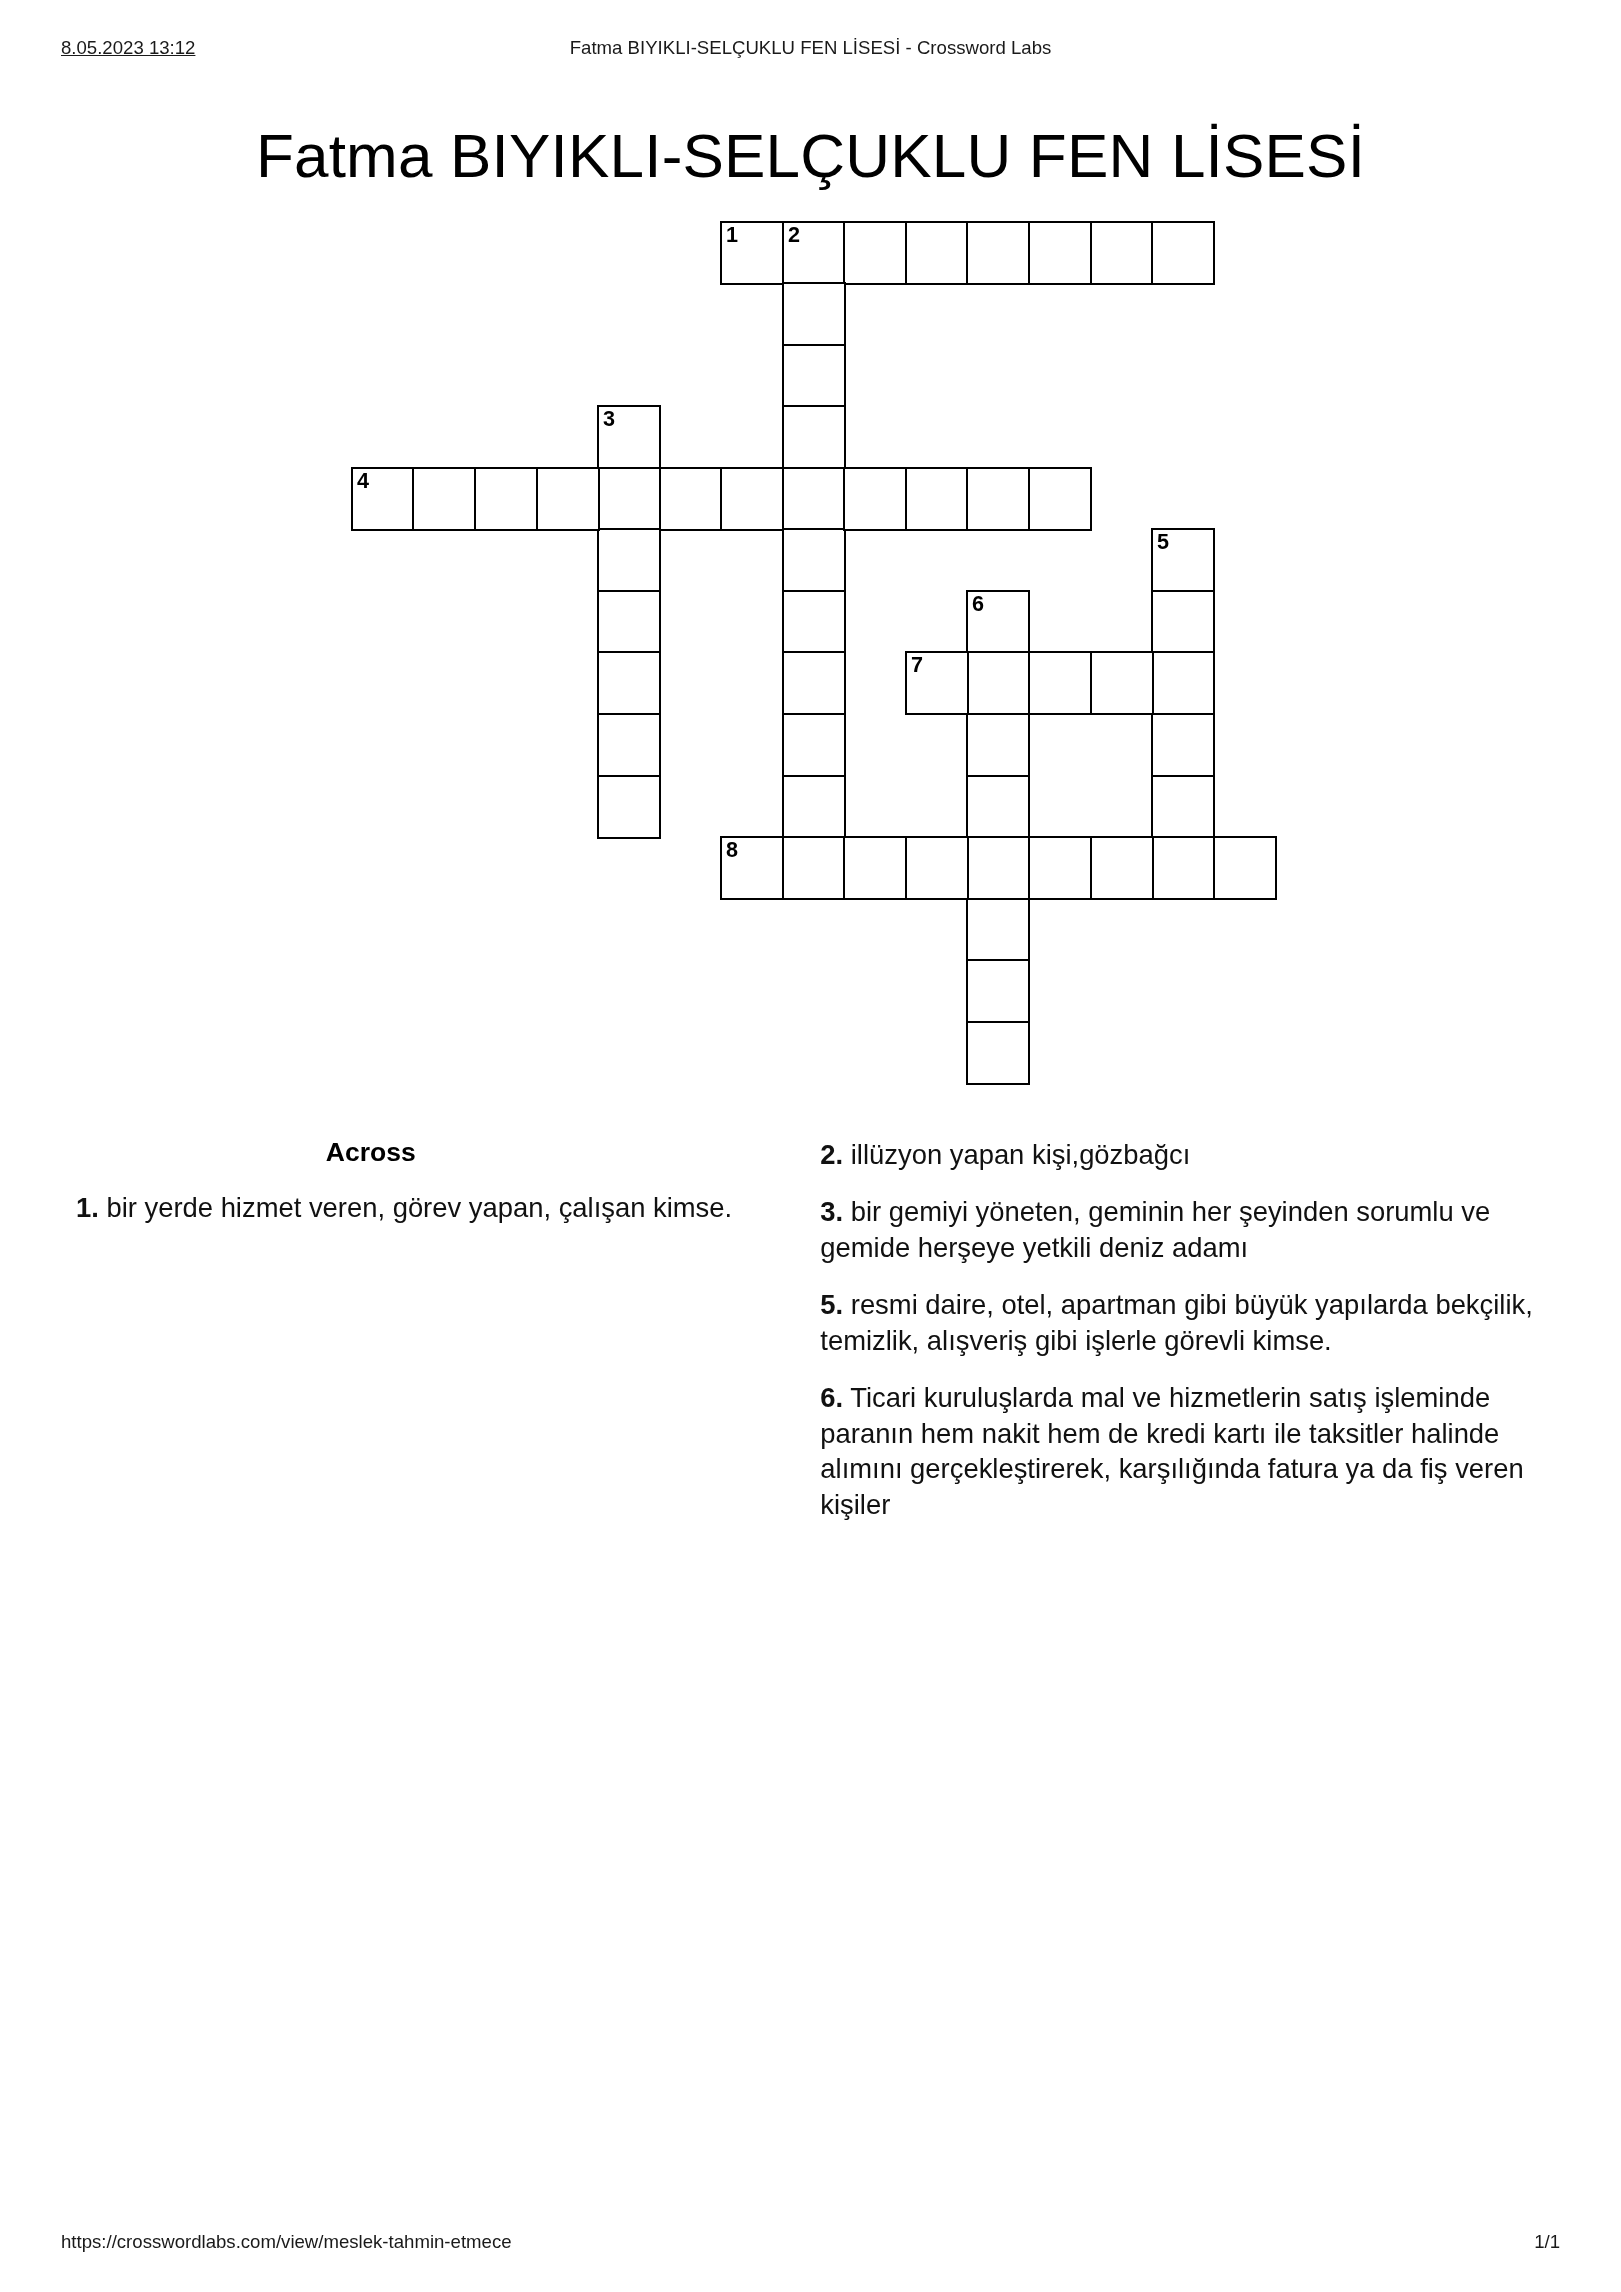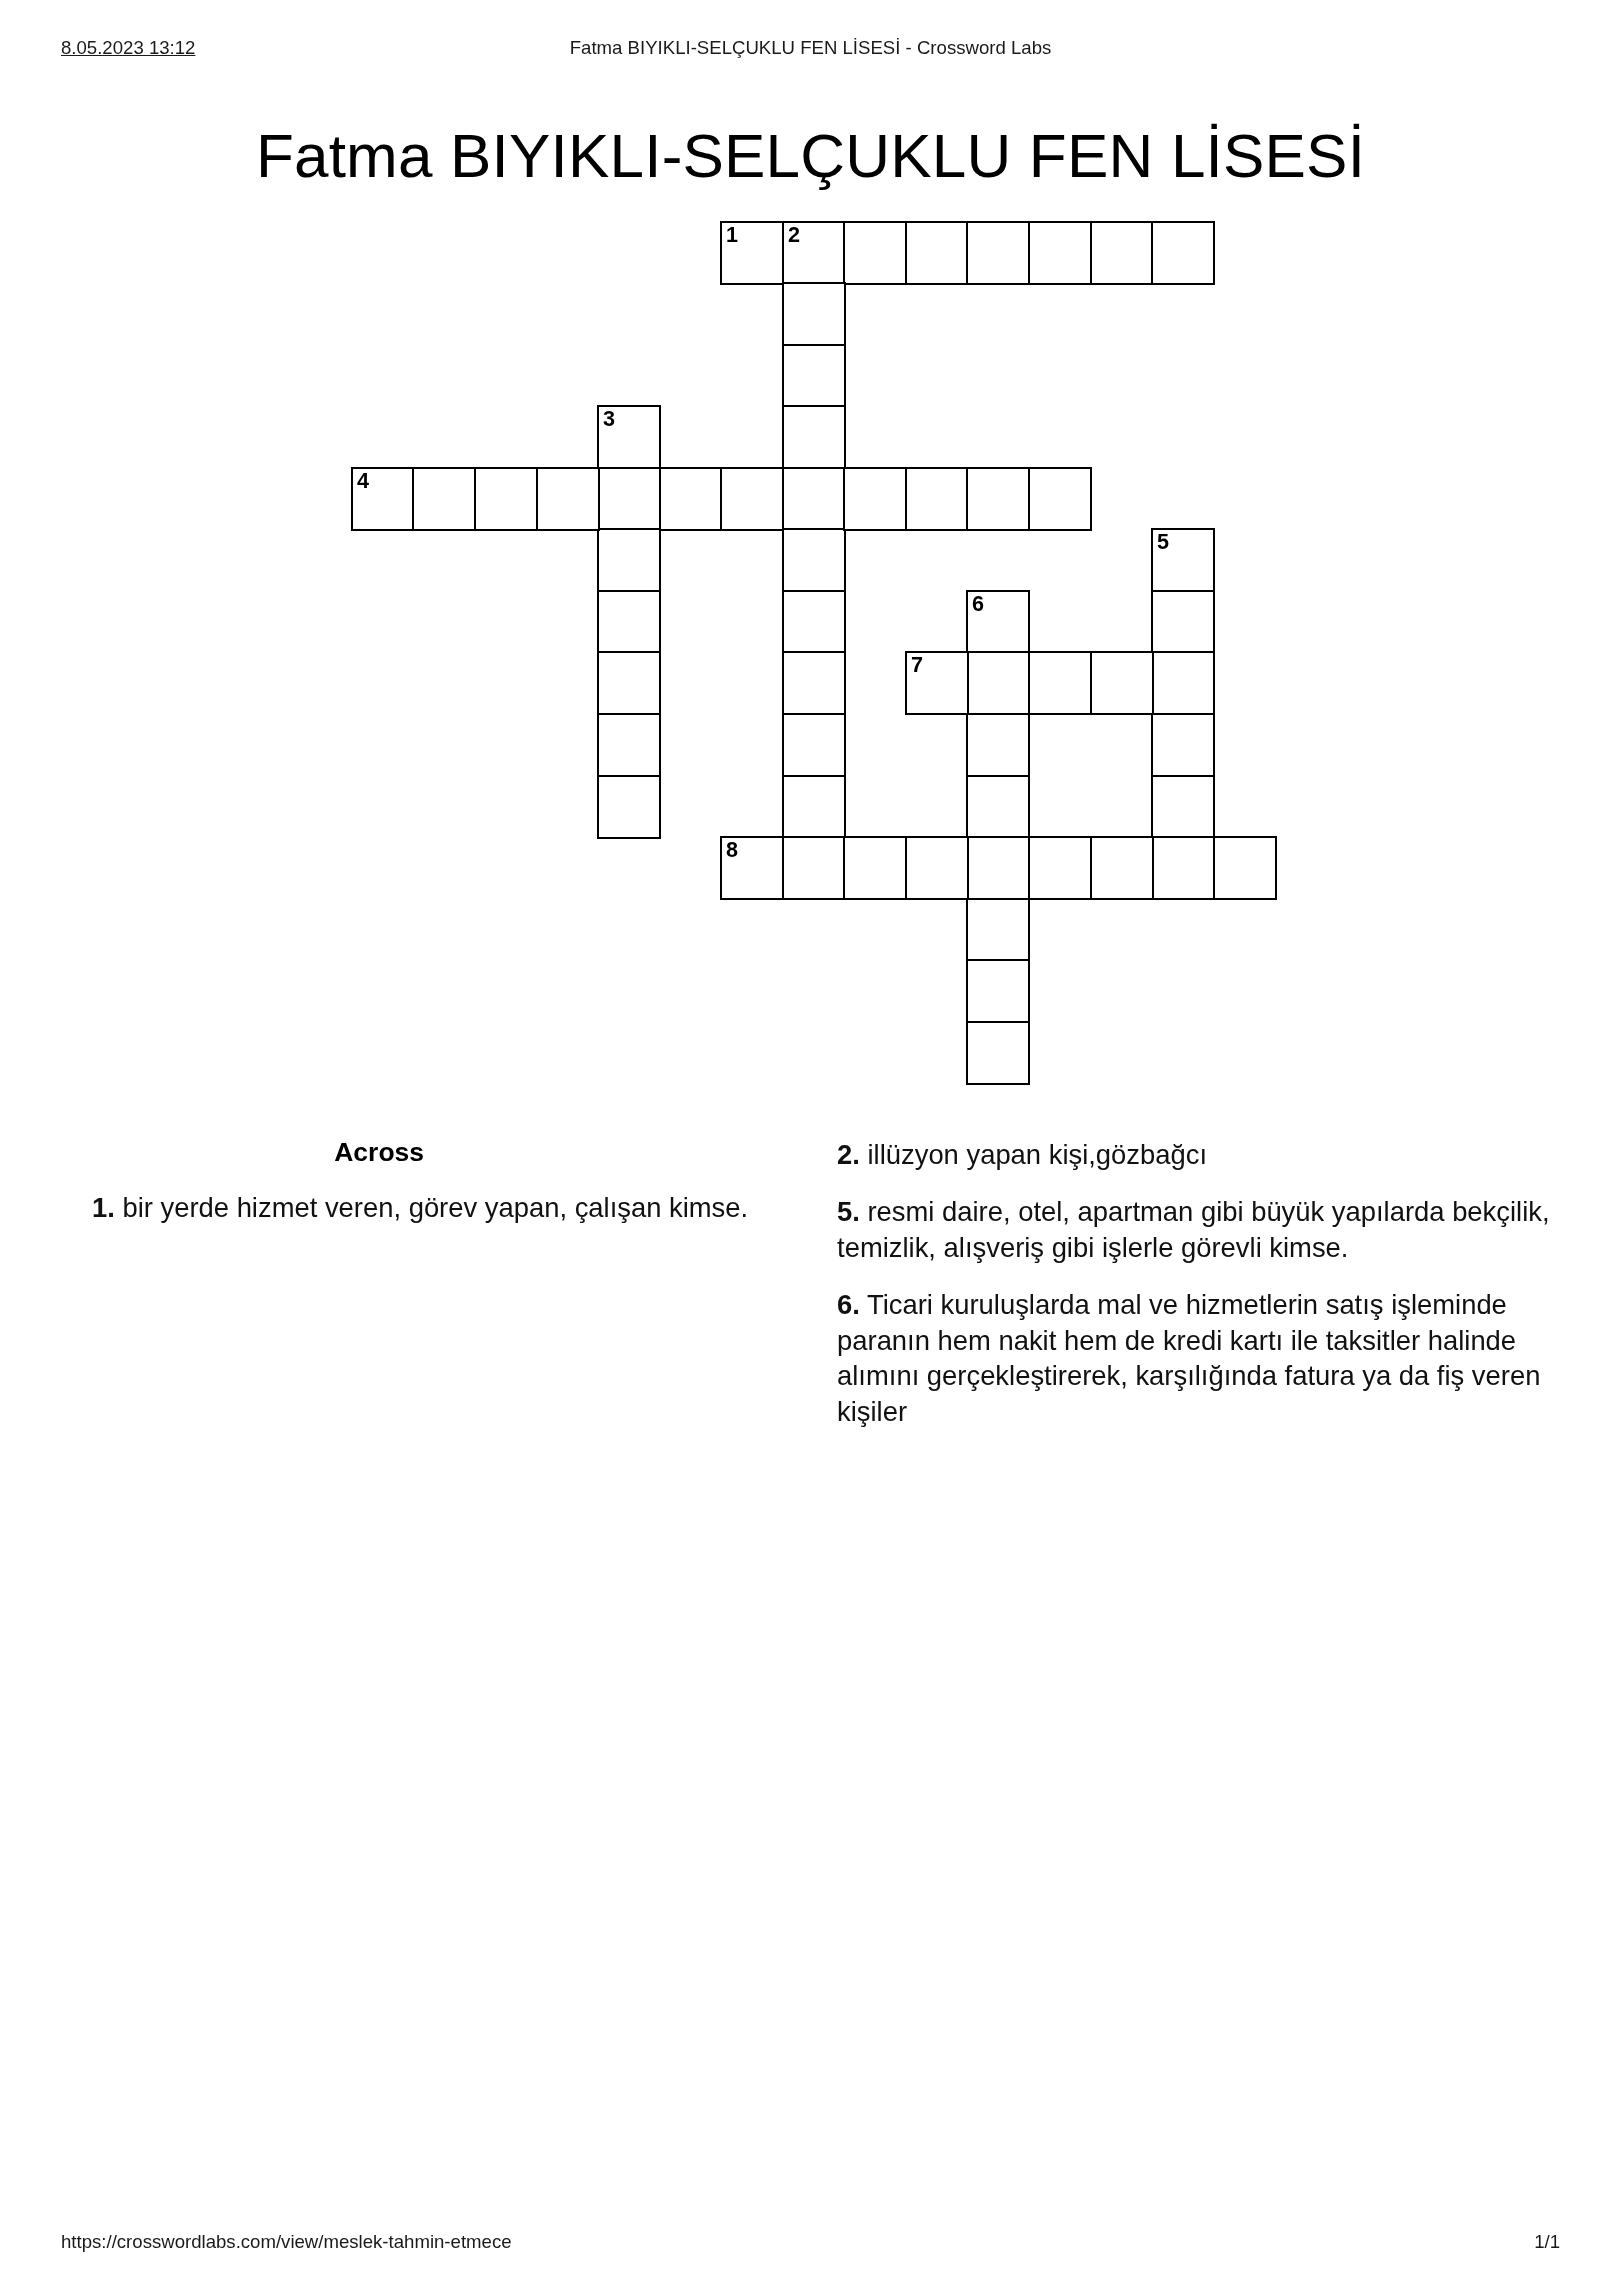--- a/index.html
+++ b/index.html
@@ -53,21 +53,21 @@
     font-family:"Liberation Sans", sans-serif;
   }
 
   
   .clues{
     position:absolute;
     top:1137px; left:0; width:1621px;
     display:flex;
     gap:0;
   }
-  .clue-col{ width:811px; box-sizing:border-box;margin-left:16px; }
+  .clue-col{ width:811px; box-sizing:border-box; }
   .clue-col.left { padding-left:76px; padding-right:57px; }
   .clue-col.right{ padding-left:9.8px; padding-right:59px; }
 
   .clue-heading{
     text-align:center;
     font-size:26.5px;
     font-weight:700;
     margin:0 0 21.6px 0;
     color:#000;
   }
@@ -182,20 +182,21 @@
   <div class="clue-col left">
     <div class="clue-heading">Across</div>
     <div id="across-list">
         <p class="clue"><span class="cn">1.</span><span> bir yerde hizmet veren, görev yapan, çalışan kimse.</span></p>
       </div>
   </div>
 
   <div class="clue-col right">
     <div id="down-list">
         <p class="clue"><span class="cn">2.</span><span> illüzyon yapan kişi,gözbağcı</span></p>
+        <p class="clue"><span class="cn">3.</span><span> bir gemiyi yöneten, geminin her şeyinden sorumlu ve gemide herşeye yetkili deniz adamı</span></p>
         <p class="clue"><span class="cn">5.</span><span> resmi daire, otel, apartman gibi büyük yapılarda bekçilik, temizlik, alışveriş gibi işlerle görevli kimse.</span></p>
         <p class="clue"><span class="cn">6.</span><span> Ticari kuruluşlarda mal ve hizmetlerin satış işleminde paranın hem nakit hem de kredi kartı ile taksitler halinde alımını gerçekleştirerek, karşılığında fatura ya da fiş veren kişiler</span></p>
       </div>
   </div>
 
 </div>
 
 <div class="print-footer">
   <span class="pf-left">https://crosswordlabs.com/view/meslek-tahmin-etmece</span>
   <span class="pf-right">1/1</span>

